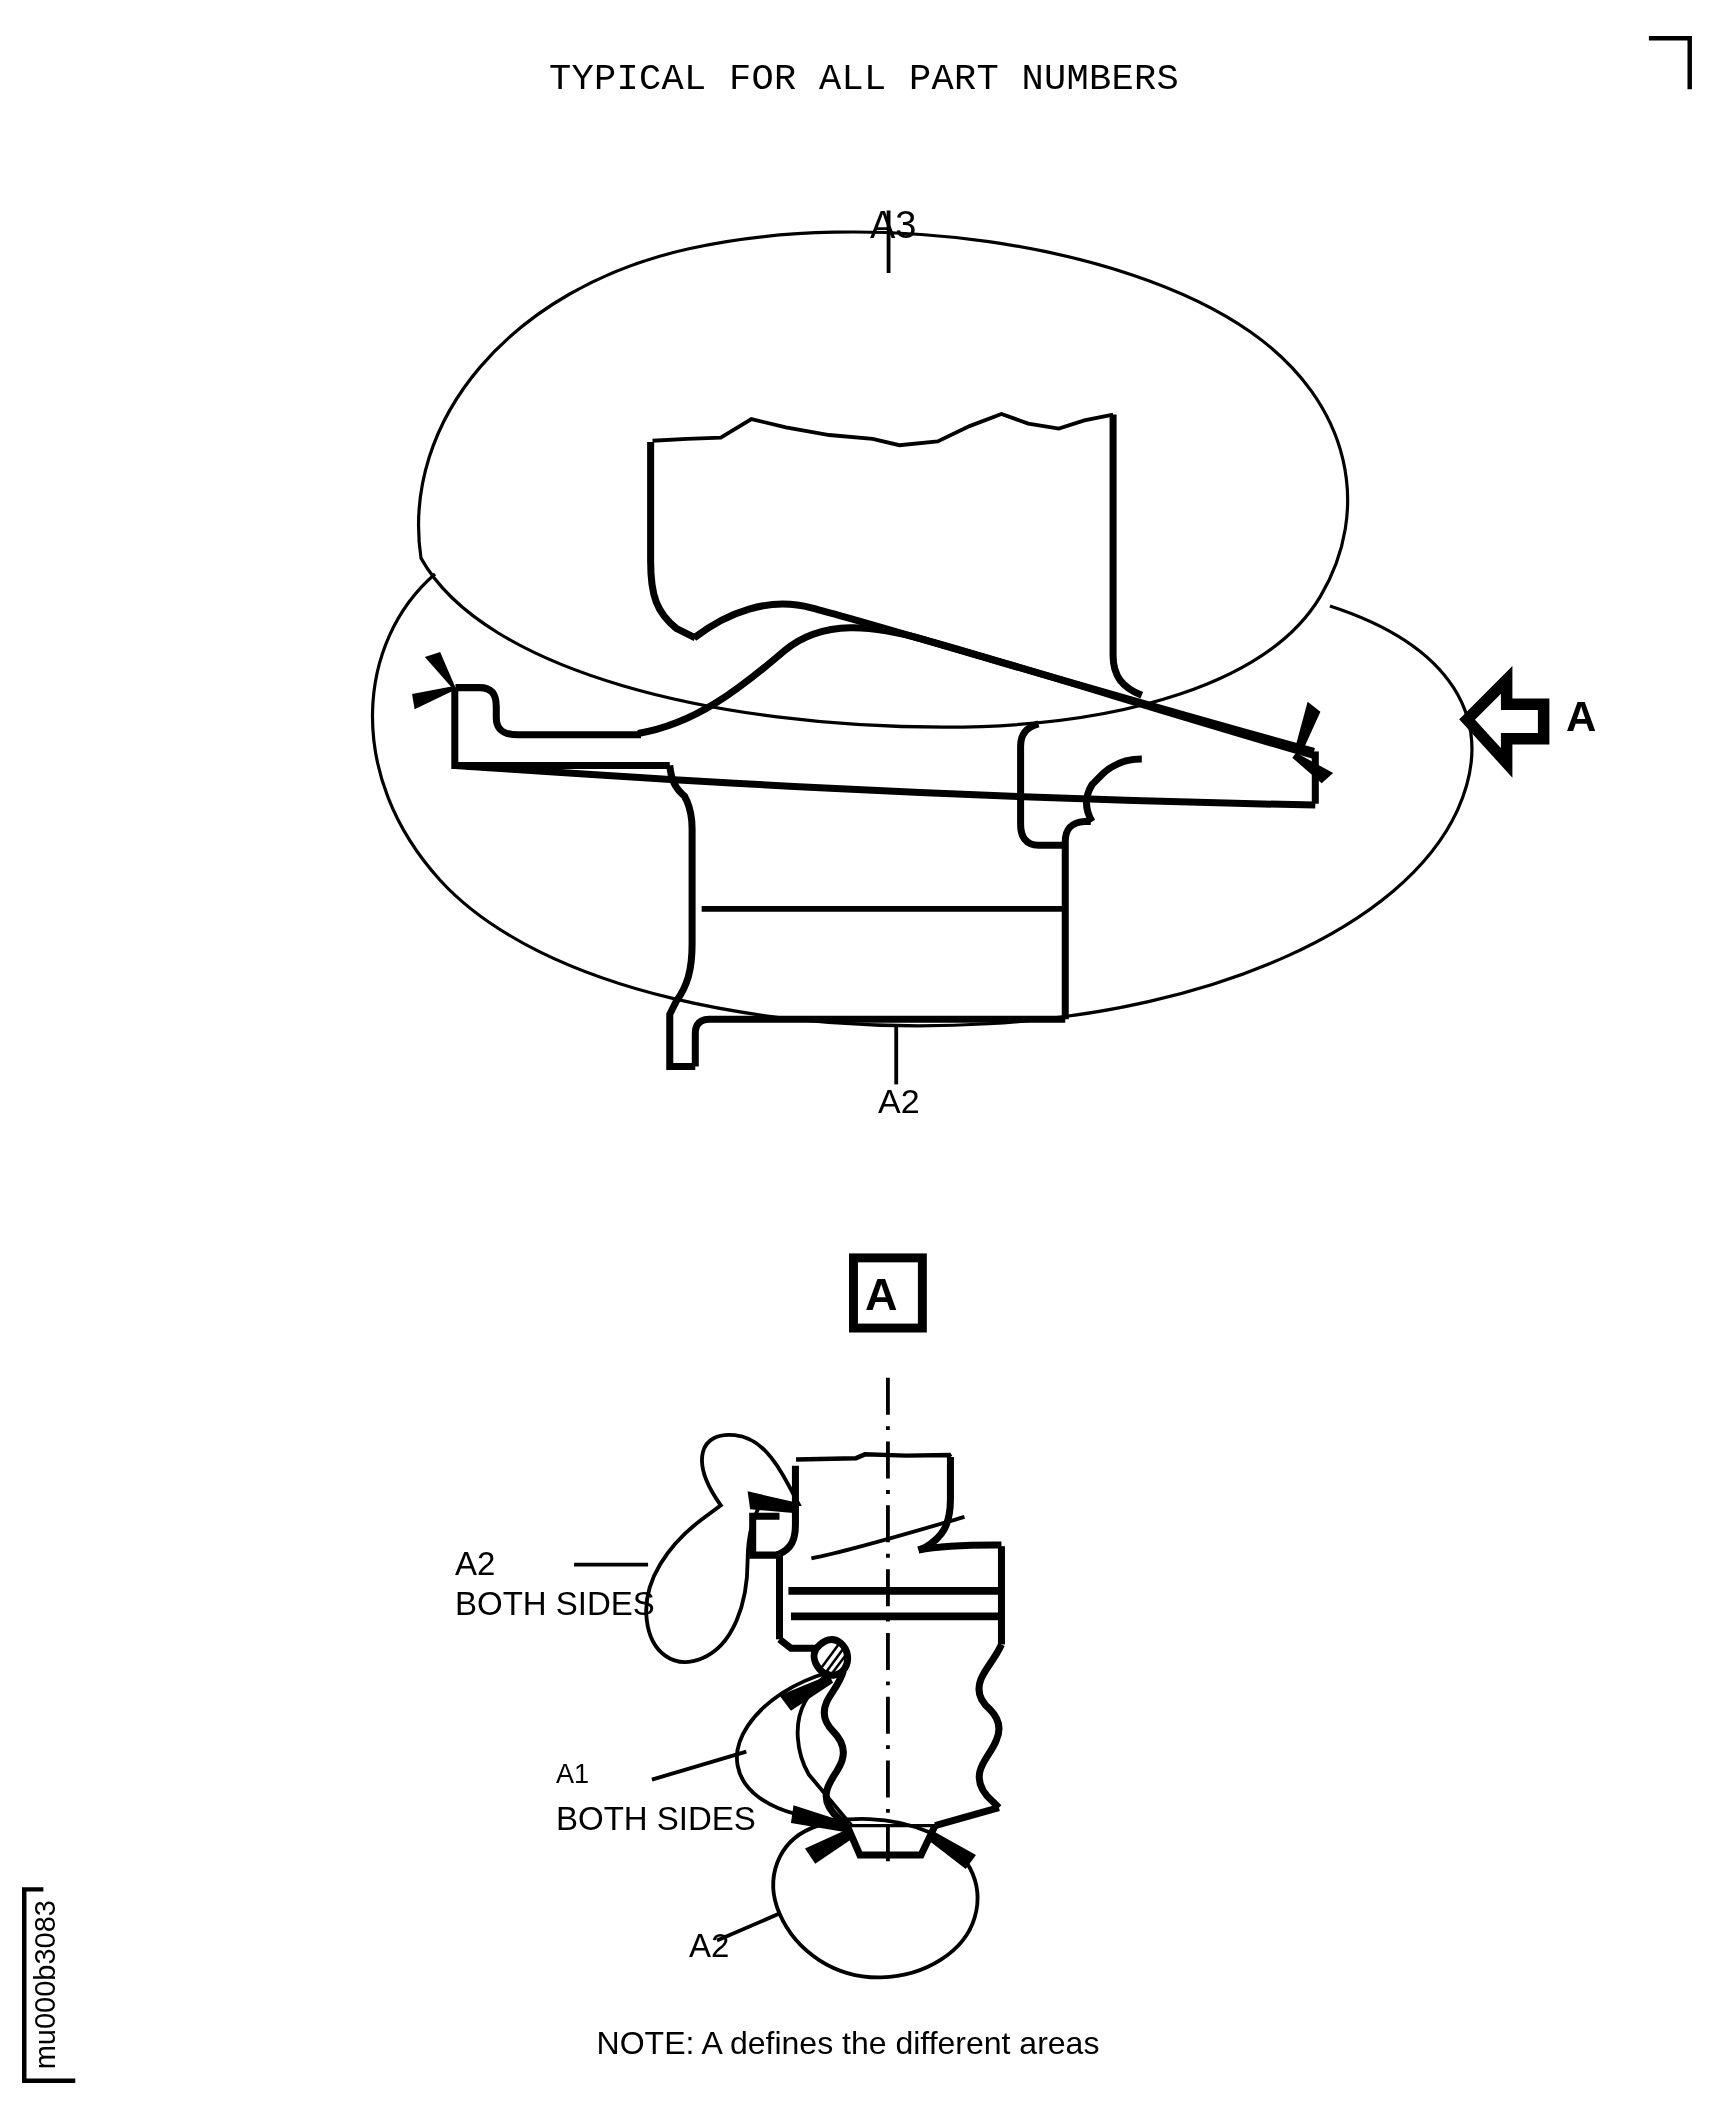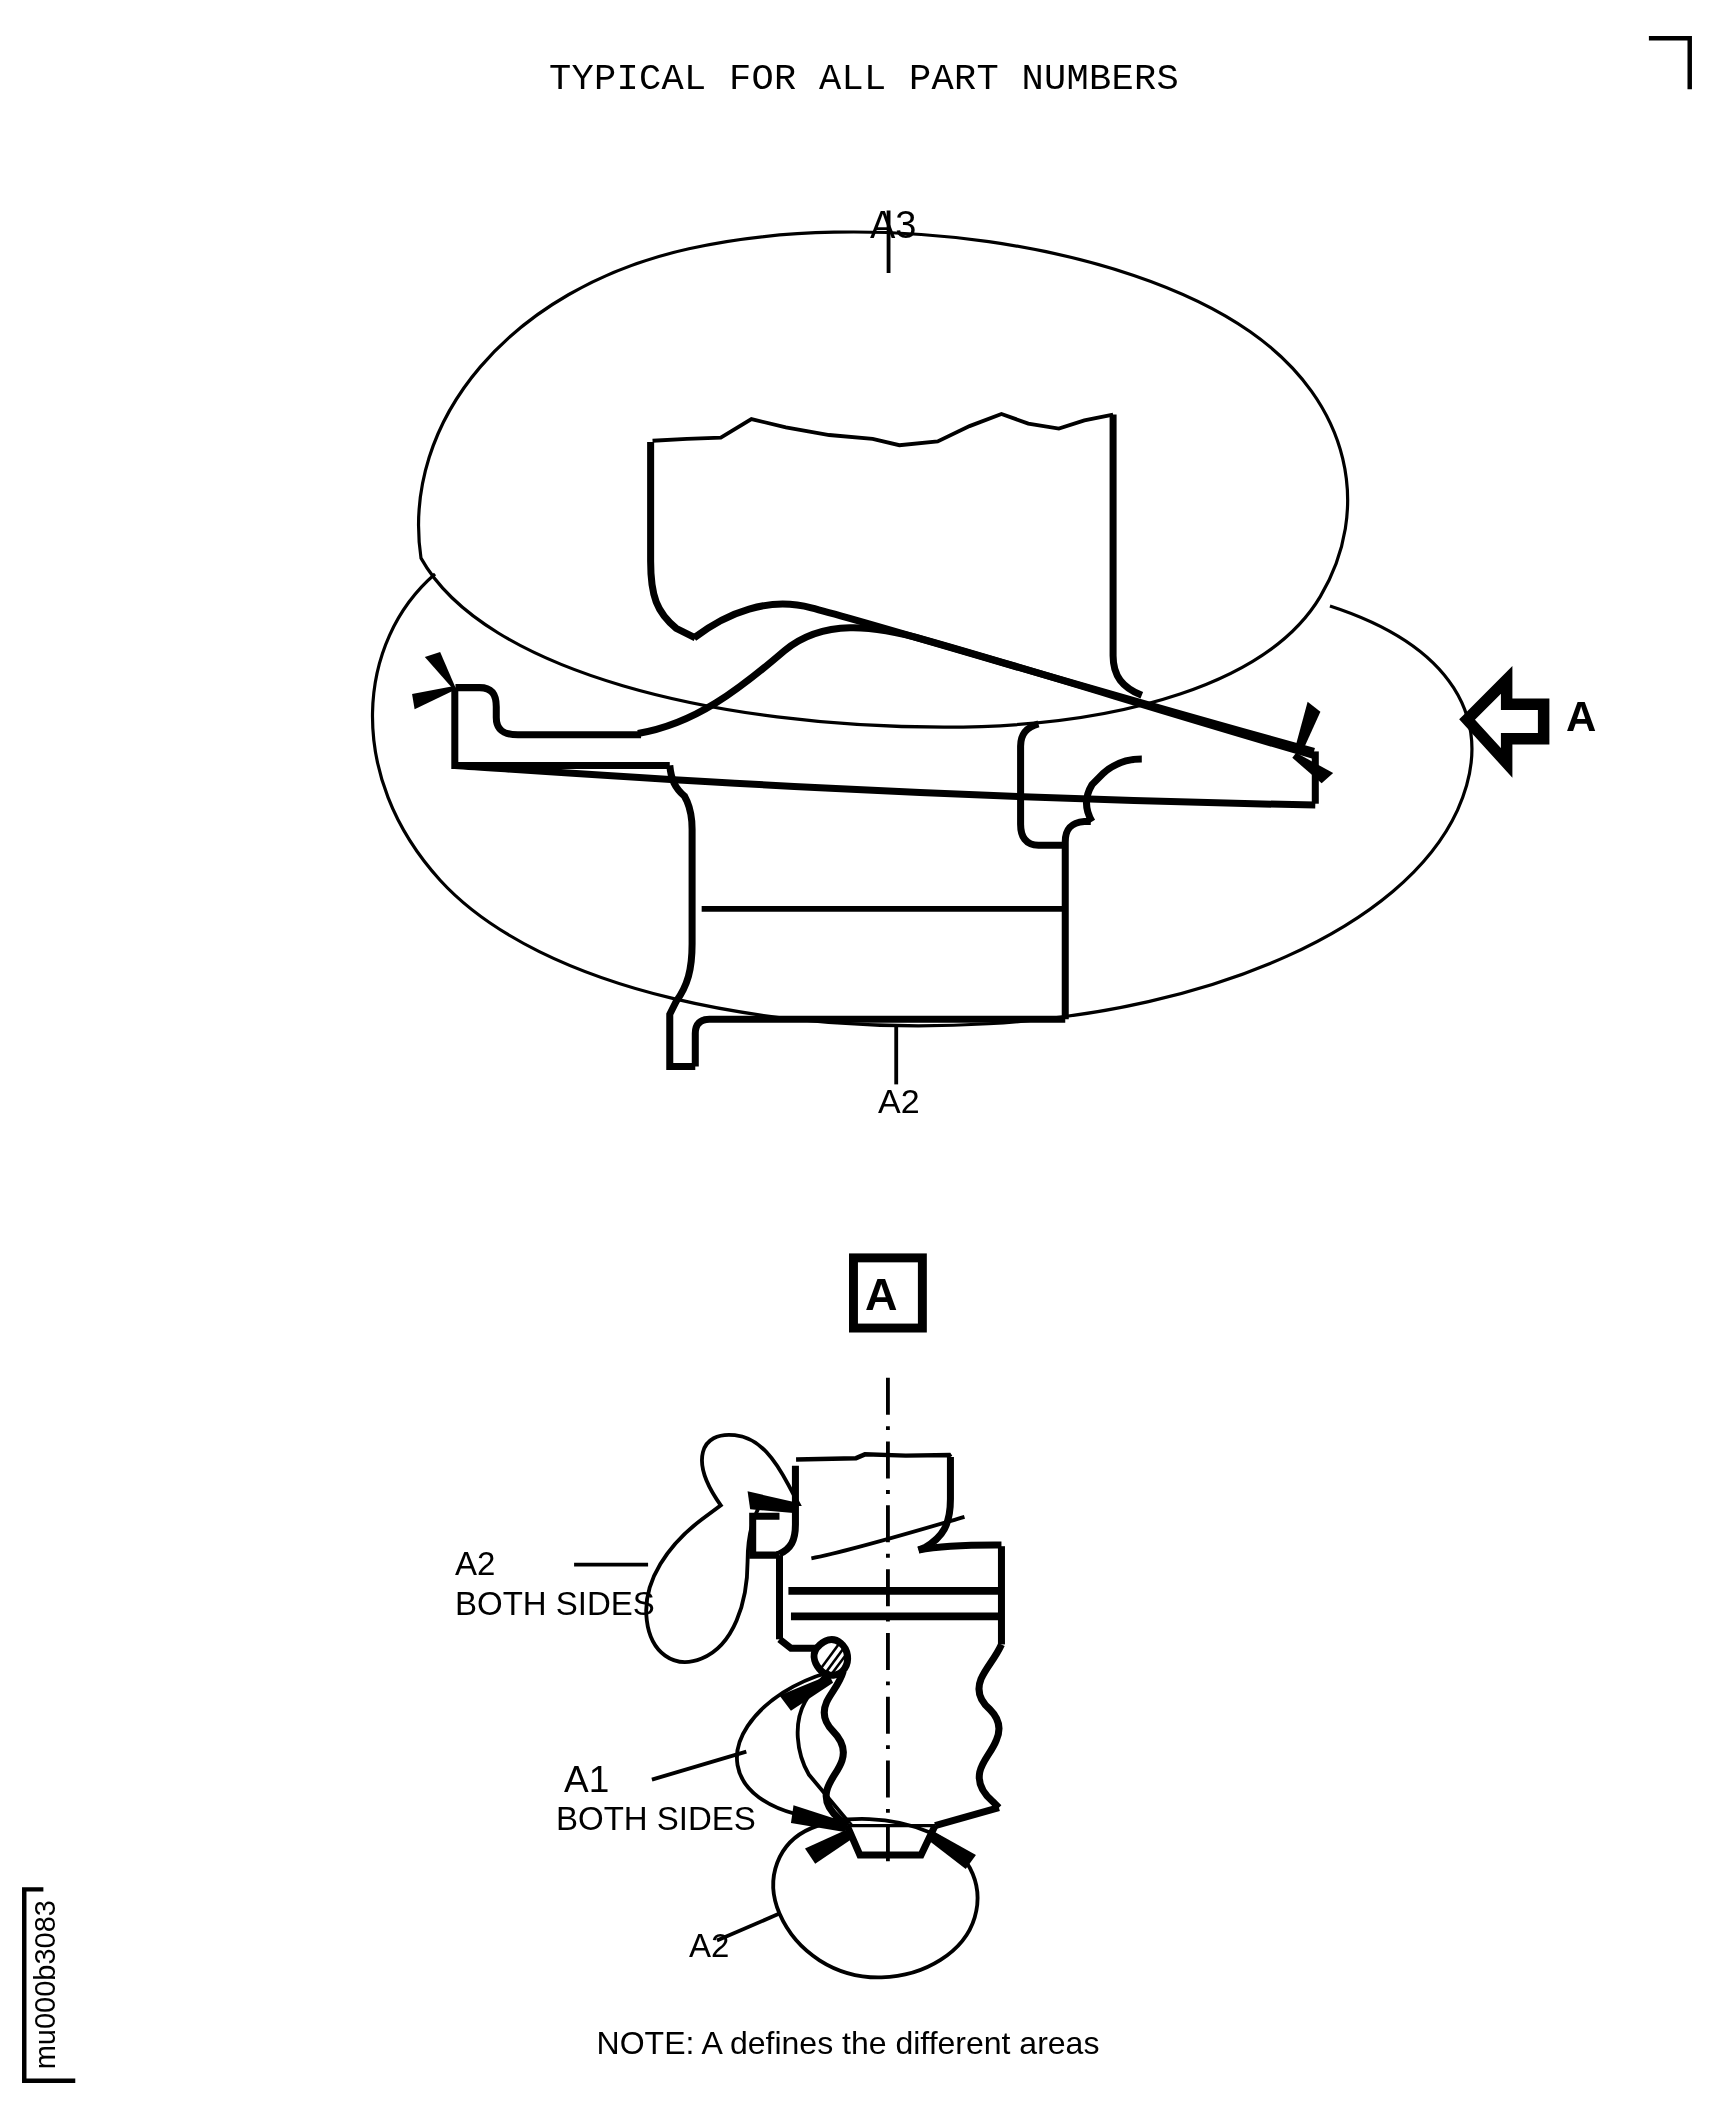--- a/index.html
+++ b/index.html
@@ -65,22 +65,21 @@
     font-size: 33px;
   }
   #label-both-sides-1 {
     top: 1587px;
     left: 455px;
     font-size: 33px;
   }
   #label-a1 {
     top: 1761px;
     left: 556px;
-    font-size: 37px;
-    margin-left: 8px;
+    font-size: 27px;
   }
   #label-both-sides-2 {
     top: 1802px;
     left: 556px;
     font-size: 33px;
   }
   #label-a2-bot {
     top: 1929px;
     left: 689px;
     font-size: 33px;

